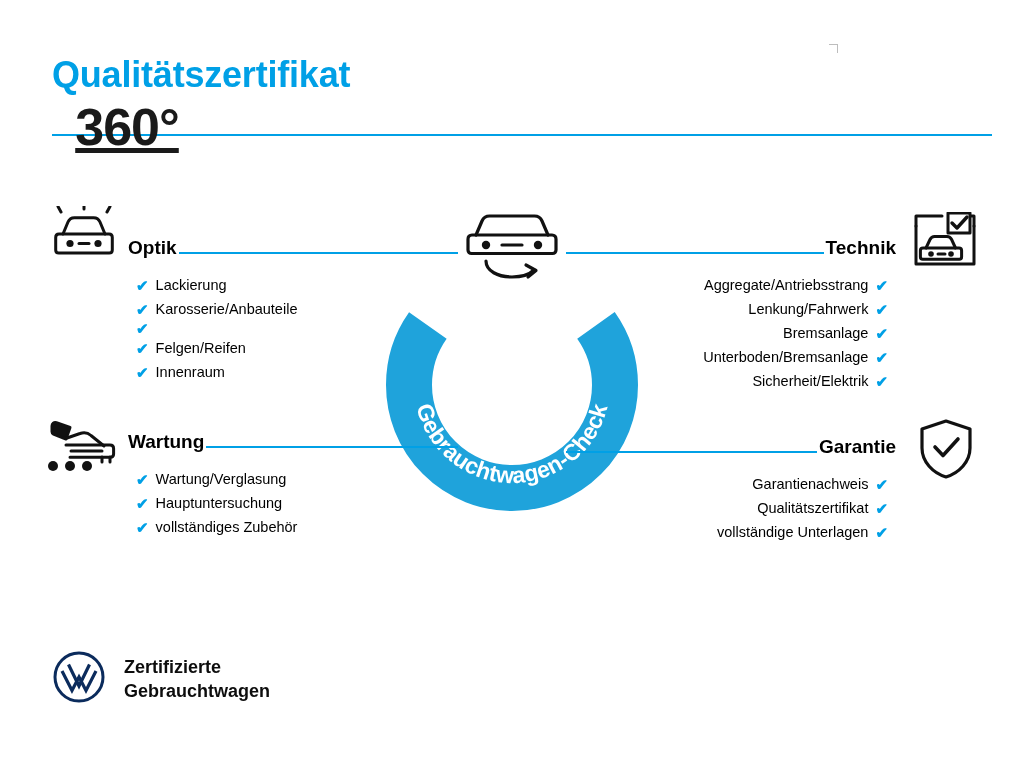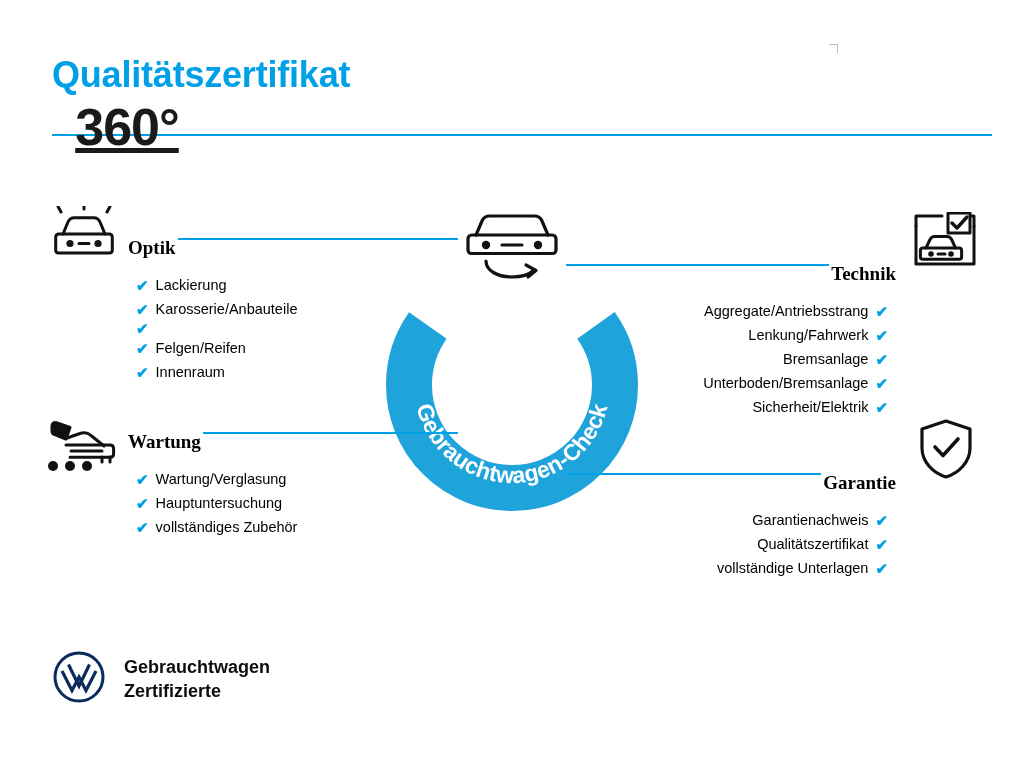--- a/index.html
+++ b/index.html
@@ -50,23 +50,22 @@
     border-right: 1px solid #bdbdbd;
   }
 
   
   .block {
     position: absolute;
     width: 330px;
   }
   .block .head {
     display: flex;
-    align-items: flex-start;
+    align-items: flex-end;
     gap: 2px;
-    font-family: Liberation Serif, serif;
   }
   .block.right .head {
     flex-direction: row-reverse;
   }
   .block .head-title {
     font-size: 19px;
     font-weight: bold;
     white-space: nowrap;
     line-height: 1;
     padding-bottom: 2px;
@@ -105,23 +104,23 @@
     color: #00A0E6;
     font-size: 15px;
     font-weight: bold;
     line-height: 1;
   }
 
   
   #block-optik    { left: 128px; top: 238px; }
   #block-wartung  { left: 128px; top: 432px; }
   #block-technik  { left: 566px; top: 238px; width: 330px; }
-  #block-garantie { left: 566px; top: 447px; width: 330px; }
-
-  .block.right { text-align: right; margin-top: 26px; }
+  #block-garantie { left: 566px; top: 437px; width: 330px; }
+
+  .block.right { text-align: right; }
 
   
   .side-icon {
     position: absolute;
   }
   #icon-optik    { left: 48px;  top: 206px; }
   #icon-wartung  { left: 44px;  top: 418px; }
   #icon-technik  { left: 912px; top: 212px; }
   #icon-garantie { left: 918px; top: 418px; }
 
@@ -357,18 +356,18 @@
 
   <div class="footer">
     <div>
       <svg width="54" height="54" viewBox="0 0 54 54" fill="none" stroke="#0b2b5c" stroke-width="3">
         <circle cx="27" cy="27" r="24"></circle>
         <path d="M16.5 14.5 L27 36 L37.5 14.5" stroke-width="3.2" fill="none"></path>
         <path d="M10 21 L20 40.5 L27 27 L34 40.5 L44 21" stroke-width="3.2" fill="none"></path>
       </svg>
     </div>
     <div class="footer-text">
+      <div>Zertifizierte</div>
       <div>Gebrauchtwagen</div>
-      <div>Zertifizierte</div>
     </div>
   </div>
 
 </div>
 
 </body></html>

